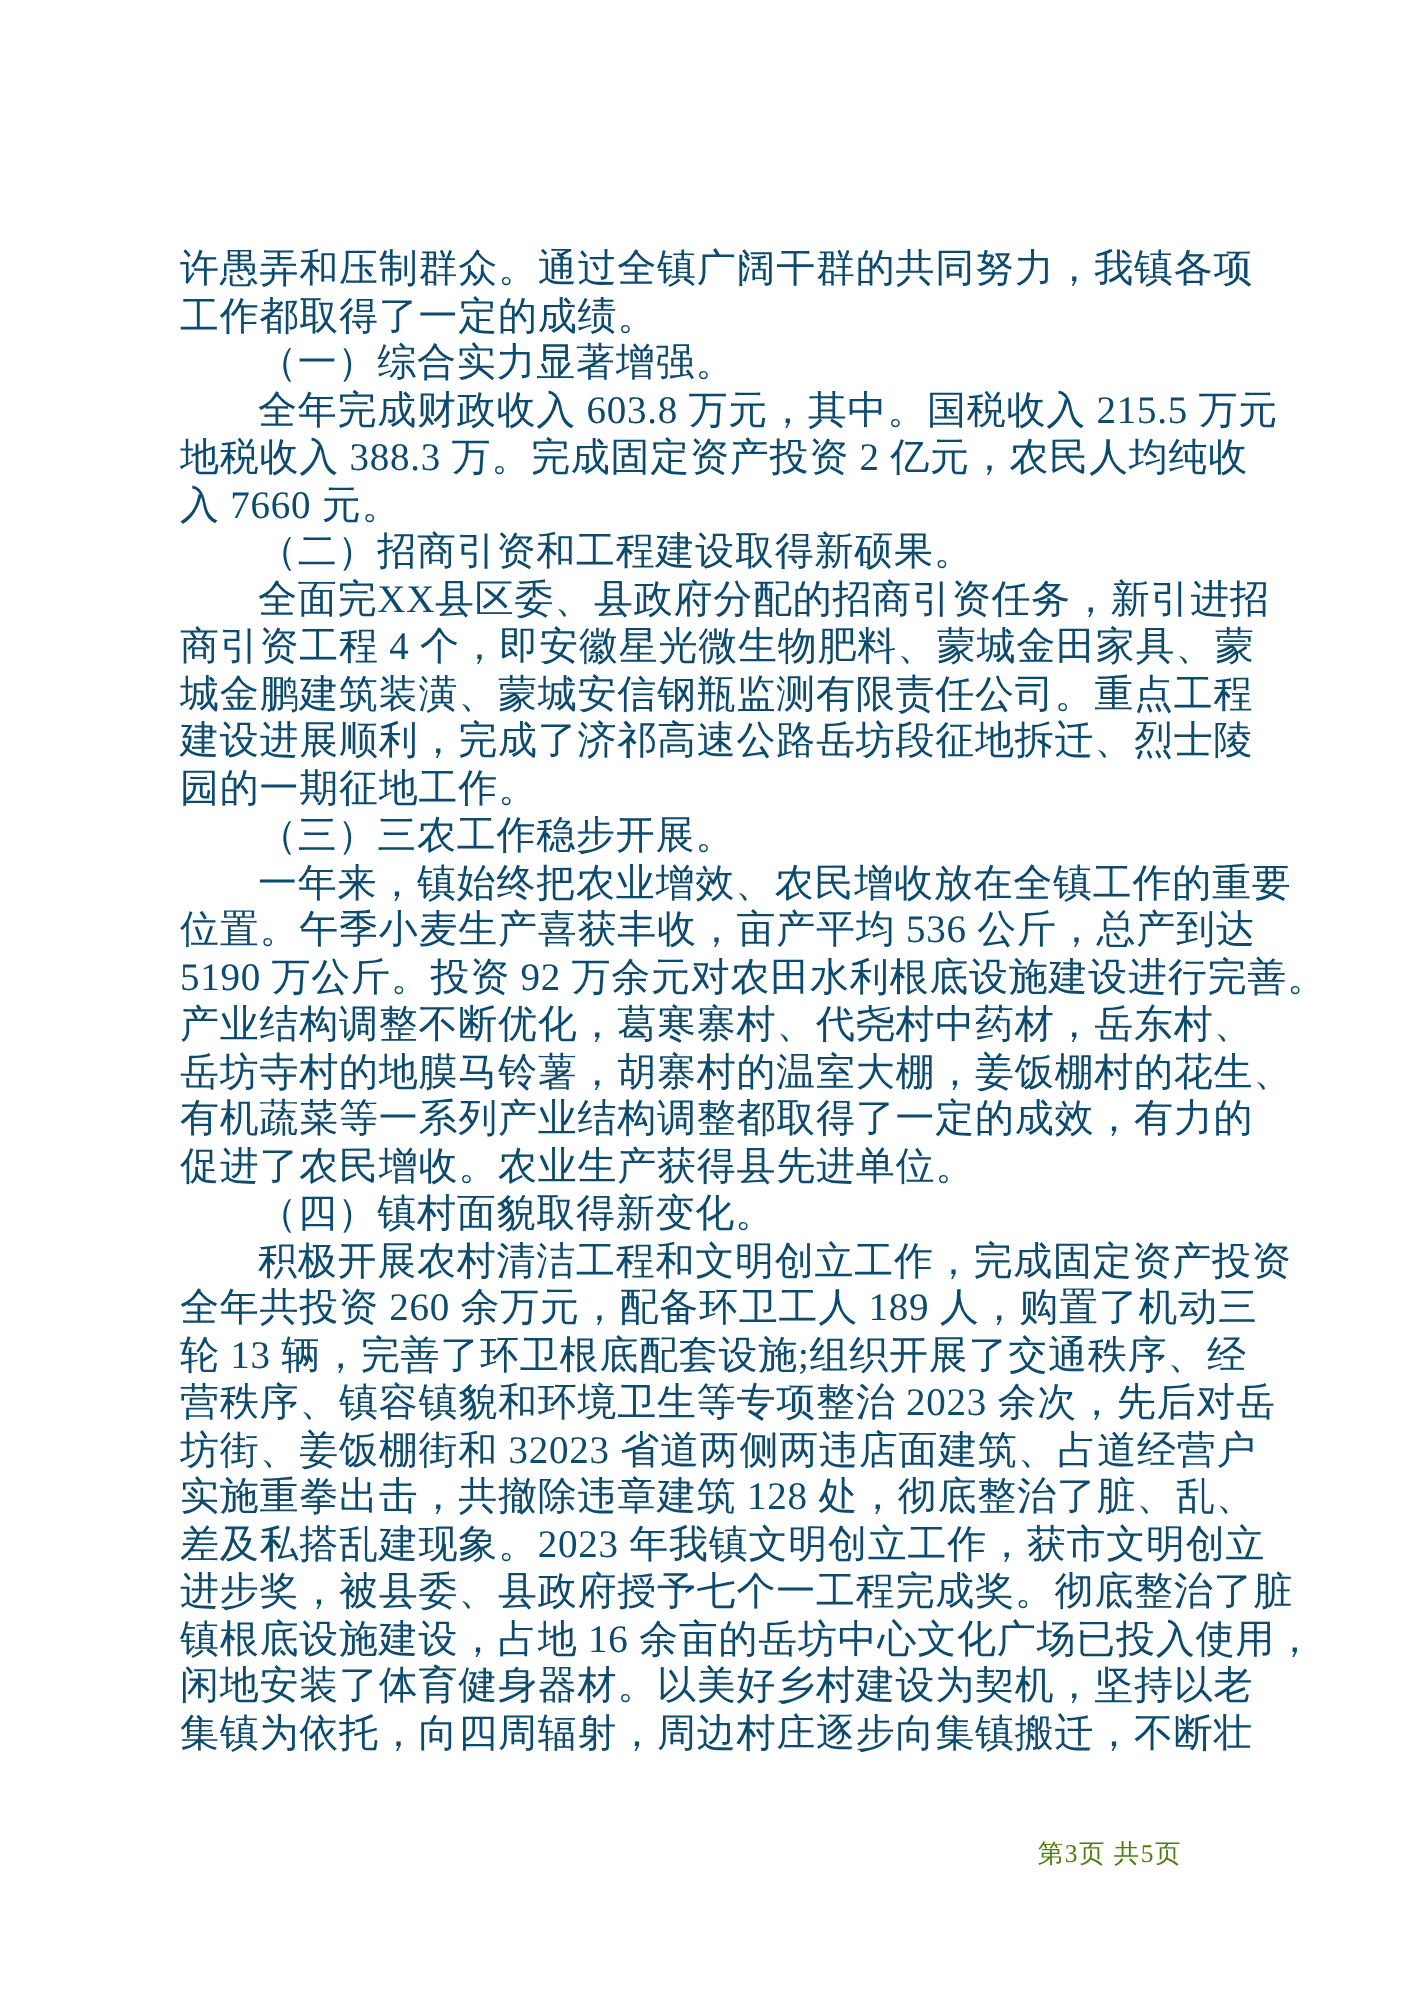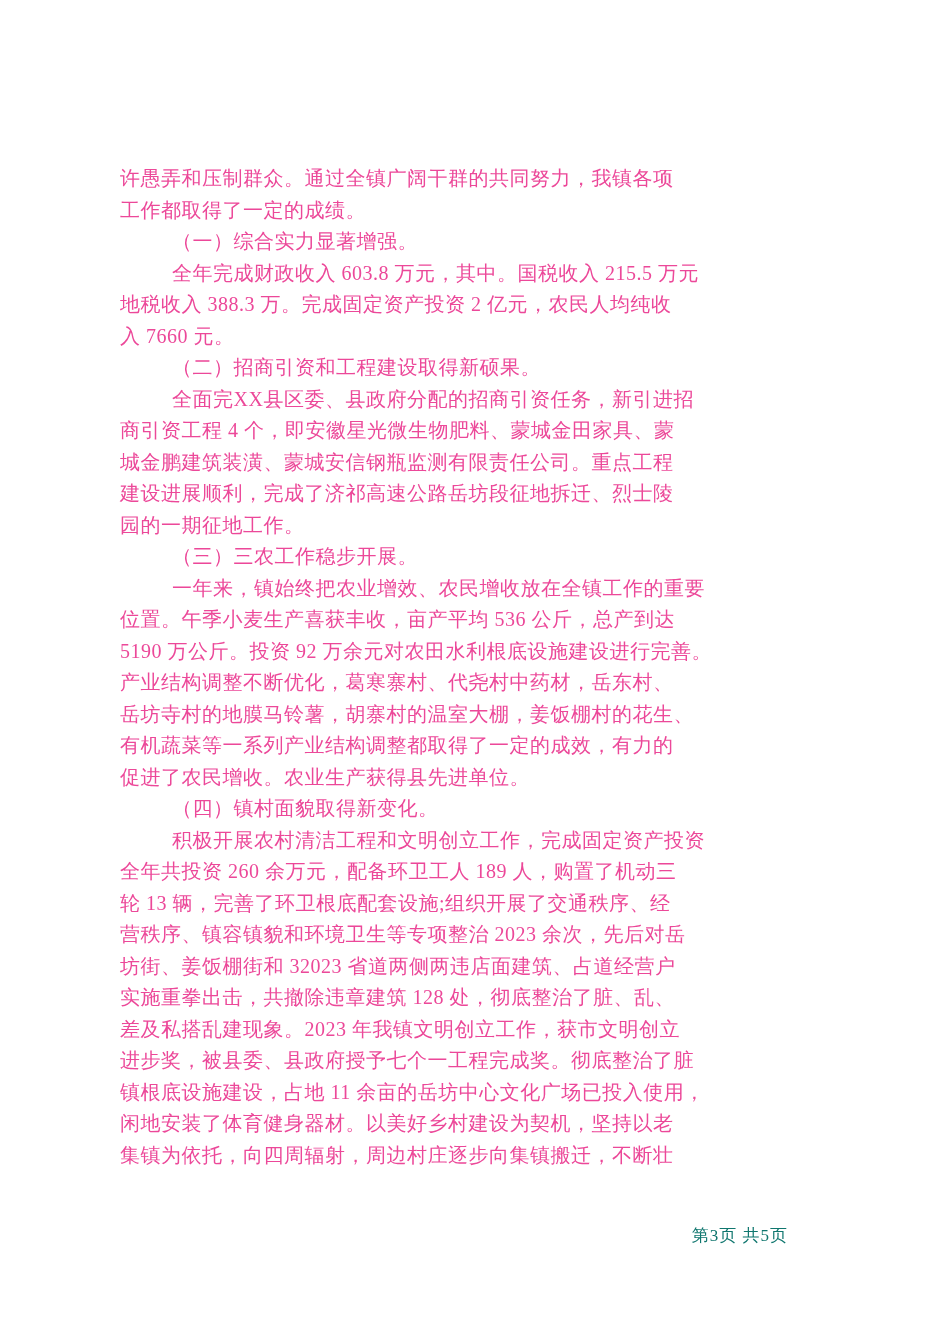--- a/index.html
+++ b/index.html
@@ -16,36 +16,36 @@
     font-family: "Liberation Serif", "DejaVu Serif", serif;
     color: #000000;
   }
   .doc-body {
     position: absolute;
     left: 120px;
     top: 163px;
     width: 730px;
   }
   .line {
-    font-size: 20px;
+    font-size: 26px;
     line-height: 31.5px;
     letter-spacing: 0.5px;
     white-space: nowrap;
-    color: #ec4899;
+    color: #0c4a6e;
   }
   .line.indent {
     padding-left: 52px;
   }
   .footer {
     position: absolute;
     top: 1224px;
     right: 162px;
     font-size: 17px;
     letter-spacing: 1px;
-    color: #0f766e;
+    color: #4d7c0f;
   }
 </style>
 </head>
 <body>
 
 <div class="page">
   <div class="doc-body">
       <div class="line">许愚弄和压制群众。通过全镇广阔干群的共同努力，我镇各项</div>
       <div class="line">工作都取得了一定的成绩。</div>
       <div class="line indent">（一）综合实力显著增强。</div>
@@ -68,18 +68,18 @@
       <div class="line">促进了农民增收。农业生产获得县先进单位。</div>
       <div class="line indent">（四）镇村面貌取得新变化。</div>
       <div class="line indent">积极开展农村清洁工程和文明创立工作，完成固定资产投资</div>
       <div class="line">全年共投资 260 余万元，配备环卫工人 189 人，购置了机动三</div>
       <div class="line">轮 13 辆，完善了环卫根底配套设施;组织开展了交通秩序、经</div>
       <div class="line">营秩序、镇容镇貌和环境卫生等专项整治 2023 余次，先后对岳</div>
       <div class="line">坊街、姜饭棚街和 32023 省道两侧两违店面建筑、占道经营户</div>
       <div class="line">实施重拳出击，共撤除违章建筑 128 处，彻底整治了脏、乱、</div>
       <div class="line">差及私搭乱建现象。2023 年我镇文明创立工作，获市文明创立</div>
       <div class="line">进步奖，被县委、县政府授予七个一工程完成奖。彻底整治了脏</div>
-      <div class="line">镇根底设施建设，占地 11 余亩的岳坊中心文化广场已投入使用，</div>
+      <div class="line">镇根底设施建设，占地 16 余亩的岳坊中心文化广场已投入使用，</div>
       <div class="line">闲地安装了体育健身器材。以美好乡村建设为契机，坚持以老</div>
       <div class="line">集镇为依托，向四周辐射，周边村庄逐步向集镇搬迁，不断壮</div>
     </div>
   <div class="footer">第3页 共5页</div>
 </div>
 
 </body></html>

